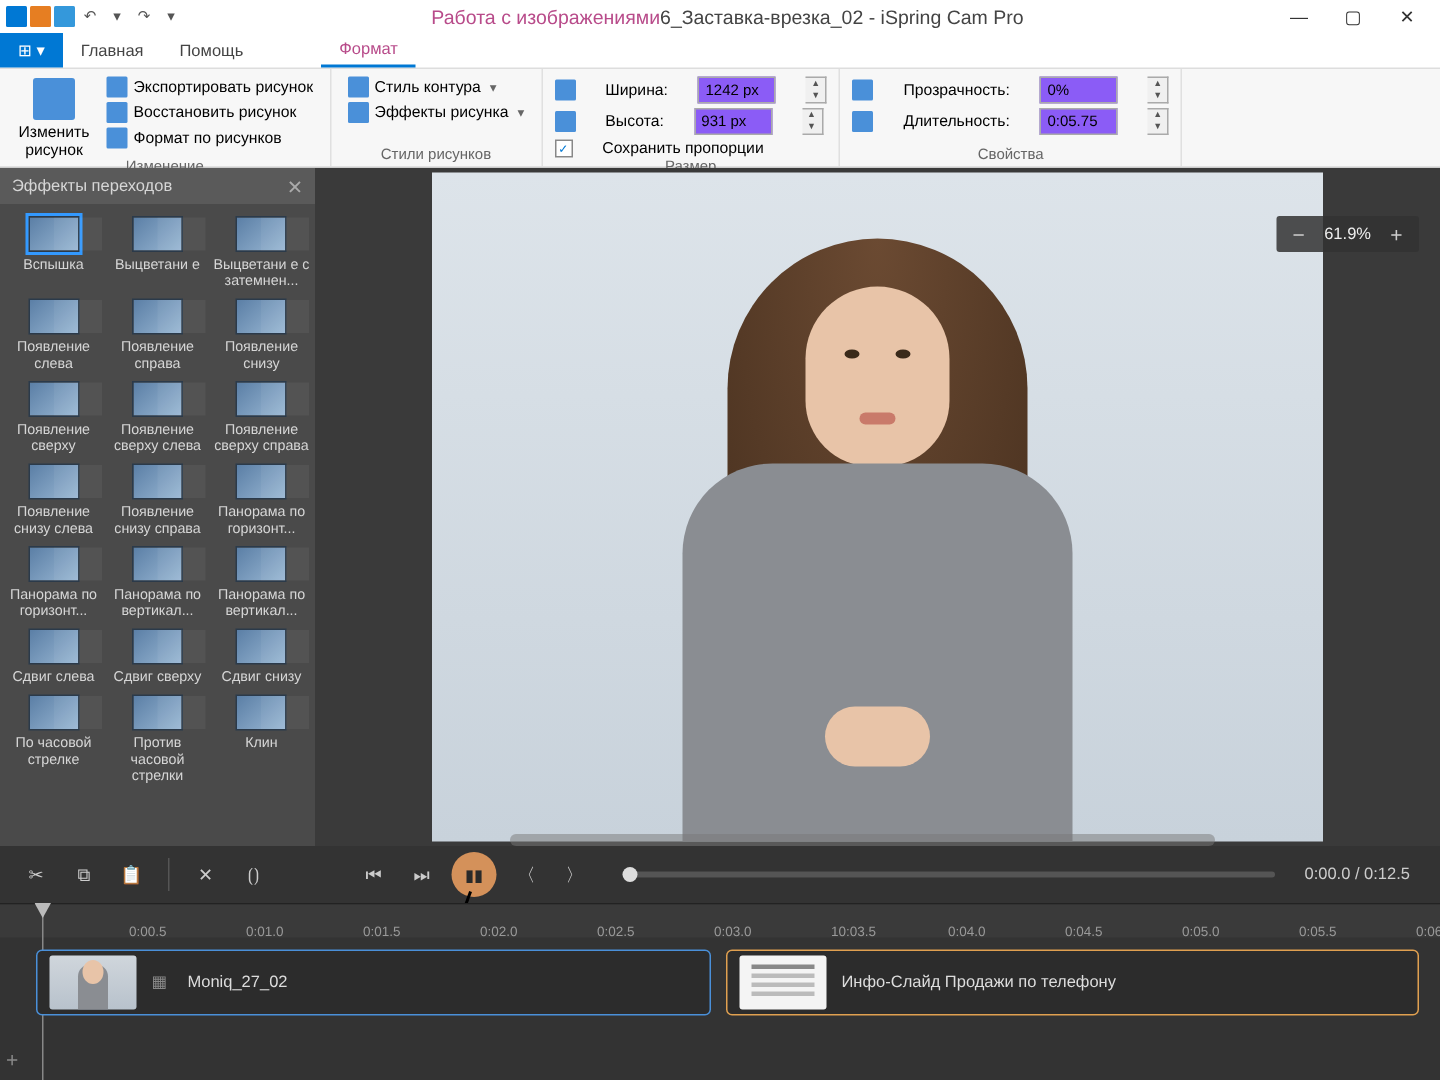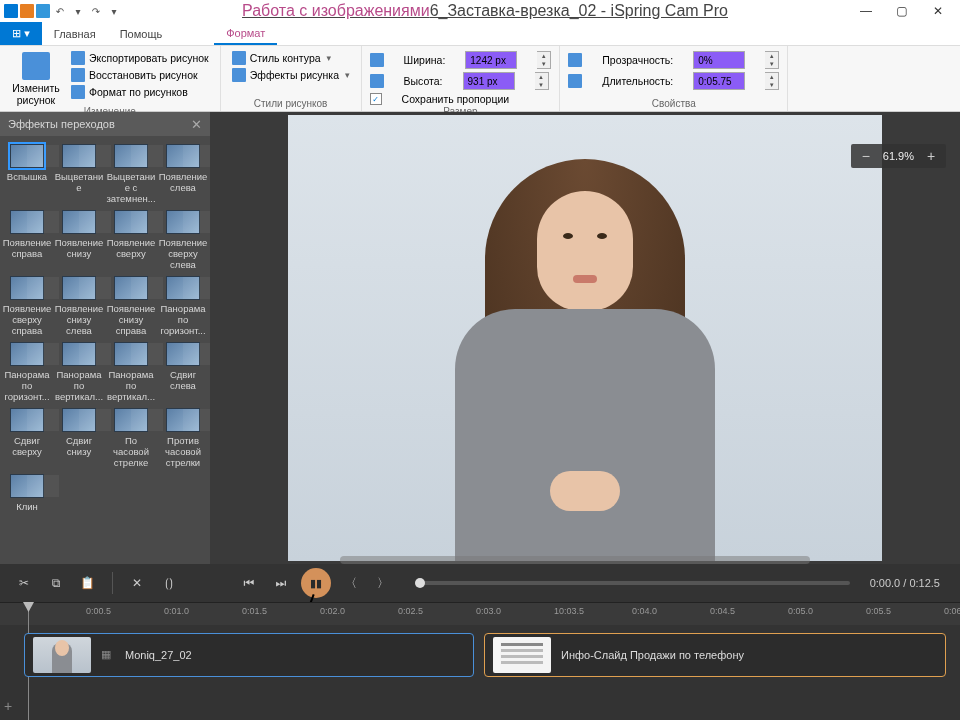--- a/index.html
+++ b/index.html
@@ -5,21 +5,21 @@
 * { margin: 0; padding: 0; box-sizing: border-box; font-family: "Segoe UI", Tahoma, sans-serif; }
 body { width: 960px; height: 720px; background: #fff; overflow: hidden; position: relative; }
 
 
 .titlebar { height: 22px; background: #fff; display: flex; align-items: center; padding: 0 4px; border-bottom: 0px solid #ddd; }
 .titlebar .qat { display: flex; gap: 2px; align-items: center; }
 .qat-btn { width: 16px; height: 16px; display: flex; align-items: center; justify-content: center; font-size: 10px; color: #555; }
 .qat-icon { width: 14px; height: 14px; background: #0078d4; border-radius: 1px; }
 .qat-icon.orange { background: #e67e22; }
 .qat-icon.blue { background: #3498db; }
-.titlebar .title-center { flex: 1; display: flex; justify-content: center; font-size: 16px; color: #444; text-decoration: underline; }
+.titlebar .title-center { flex: 1; display: flex; justify-content: center; font-size: 13px; color: #444; }
 .tool-context { color: #b84b8a; }
 .win-controls { display: flex; gap: 0; margin-left: auto; }
 .win-btn { width: 36px; height: 22px; display: flex; align-items: center; justify-content: center; font-size: 12px; color: #333; }
 
 
 .ribbon-tabs { height: 24px; display: flex; align-items: center; background: #fff; font-size: 11px; border-bottom: 1px solid #ddd; }
 .file-tab { background: #0078d4; color: #fff; padding: 4px 12px; height: 100%; display: flex; align-items: center; gap: 4px; }
 .tab { padding: 4px 12px; color: #444; cursor: pointer; height: 100%; display: flex; align-items: center; }
 .tab.active { border-bottom: 2px solid #0078d4; }
 .tab.context { color: #b84b8a; }
@@ -42,21 +42,21 @@
 .spinner-btns div { flex: 1; font-size: 6px; text-align: center; line-height: 8px; color: #555; }
 .cb { width: 12px; height: 12px; border: 1px solid #888; background: #fff; display: inline-flex; align-items: center; justify-content: center; font-size: 8px; color: #0078d4; }
 
 
 .main { display: flex; height: 452px; }
 
 
 .panel { width: 210px; background: #4a4a4a; color: #d6d6d6; display: flex; flex-direction: column; }
 .panel-header { background: #5a5a5a; height: 24px; display: flex; align-items: center; justify-content: space-between; padding: 0 8px; font-size: 11px; }
 .panel-close { color: #aaa; font-size: 13px; cursor: pointer; }
-.panel-grid { flex: 1; padding: 6px 2px; display: grid; grid-template-columns: repeat(4, 1fr); gap: 2px; align-content: start; overflow: hidden; }
+.panel-grid { flex: 1; padding: 6px 2px; display: grid; grid-template-columns: repeat(3, 1fr); gap: 2px; align-content: start; overflow: hidden; }
 .trans-item { display: flex; flex-direction: column; align-items: center; text-align: center; font-size: 9.5px; line-height: 11px; padding: 2px 0; cursor: pointer; }
 .trans-thumb { width: 34px; height: 24px; background: linear-gradient(135deg, #5b7fa6, #9ab8d4); border: 1px solid #2b3a4a; margin-bottom: 3px; position: relative; }
 .trans-thumb::after { content: ""; position: absolute; width: 100%; height: 100%; background: rgba(255,255,255,0.05); }
 .trans-item.selected .trans-thumb { outline: 2px solid #3399ff; }
 
 
 .preview-wrap { flex: 1; background: #3a3a3a; display: flex; align-items: center; justify-content: center; position: relative; }
 .preview-canvas { width: 594px; height: 446px; background: linear-gradient(#dde4ea, #c8d2db); position: relative; overflow: hidden; }
 .zoom-box { position: absolute; top: 32px; right: 14px; background: rgba(50,50,50,0.85); color: #eee; font-size: 11px; display: flex; align-items: center; gap: 10px; padding: 4px 8px; border-radius: 2px; }
 .zoom-btn { color: #ccc; cursor: pointer; font-size: 14px; width: 14px; text-align: center; }
@@ -79,21 +79,21 @@
 .pbtn.play { width: 30px; height: 30px; background: #d4915a; border-radius: 50%; color: #2a2a2a; font-size: 11px; position: relative; }
 .pbtn.play::after { content: ""; position: absolute; bottom: -6px; left: 10px; width: 2px; height: 10px; background: #000; transform: rotate(20deg); }
 .divider-v { width: 1px; height: 22px; background: #555; margin: 0 4px; }
 .progress { flex: 1; height: 4px; background: #555; border-radius: 2px; margin: 0 12px; position: relative; }
 .progress-dot { position: absolute; left: 0; top: -3px; width: 10px; height: 10px; background: #ddd; border-radius: 50%; }
 .time { font-size: 11px; color: #ccc; margin-right: 8px; }
 
 
 .timeline { height: 118px; background: #333; color: #aaa; font-size: 9.5px; position: relative; border-top: 1px solid #222; }
 .ruler { height: 22px; background: #3a3a3a; display: flex; position: relative; padding-left: 24px; overflow: hidden; }
-.ruler-mark { position: absolute; top: 3px; font-size: 9px; color: #999; }
+.ruler-mark { position: absolute; top: 13px; font-size: 9px; color: #999; }
 .playhead { position: absolute; top: 0; left: 28px; width: 1px; height: 118px; background: #888; }
 .playhead::before { content: ""; position: absolute; top: -1px; left: -5px; width: 11px; height: 10px; background: #bbb; clip-path: polygon(0 0, 100% 0, 50% 100%); }
 .clip { height: 44px; border-radius: 4px; display: flex; align-items: center; gap: 10px; padding: 0 8px; position: absolute; }
 .clip1 { left: 24px; width: 450px; top: 30px; background: #2c2c2c; border: 1px solid #4a90d9; }
 .clip2 { left: 484px; width: 462px; top: 30px; background: #2c2c2c; border: 1px solid #e0a050; }
 .clip-thumb { width: 58px; height: 36px; background: linear-gradient(#d0d6dc, #b8c2cc); border-radius: 2px; position: relative; overflow: hidden; }
 .clip-thumb.doc { background: #f4f4f4; }
 .clip-thumb.doc::after { content: ""; position: absolute; top: 6px; left: 8px; width: 42px; height: 3px; background: #888; box-shadow: 0 6px 0 #bbb, 0 12px 0 #bbb, 0 18px 0 #bbb; }
 .clip-icon { width: 14px; height: 14px; color: #888; font-size: 11px; }
 .clip-label { font-size: 11px; color: #ddd; }

